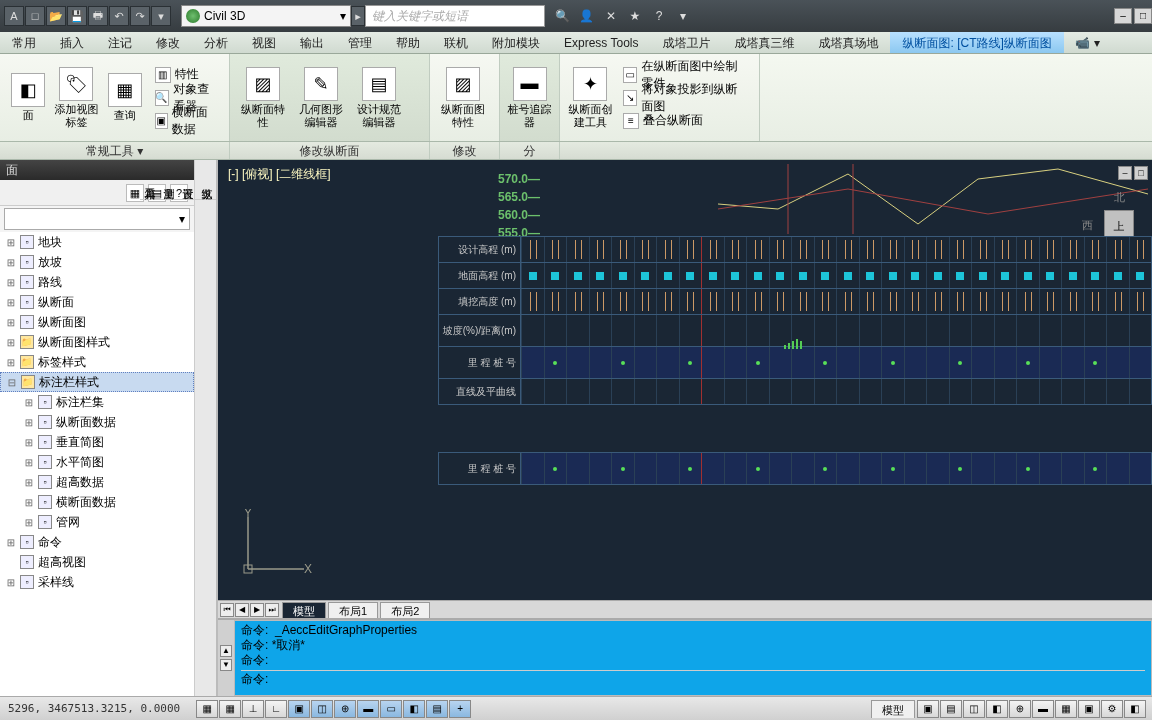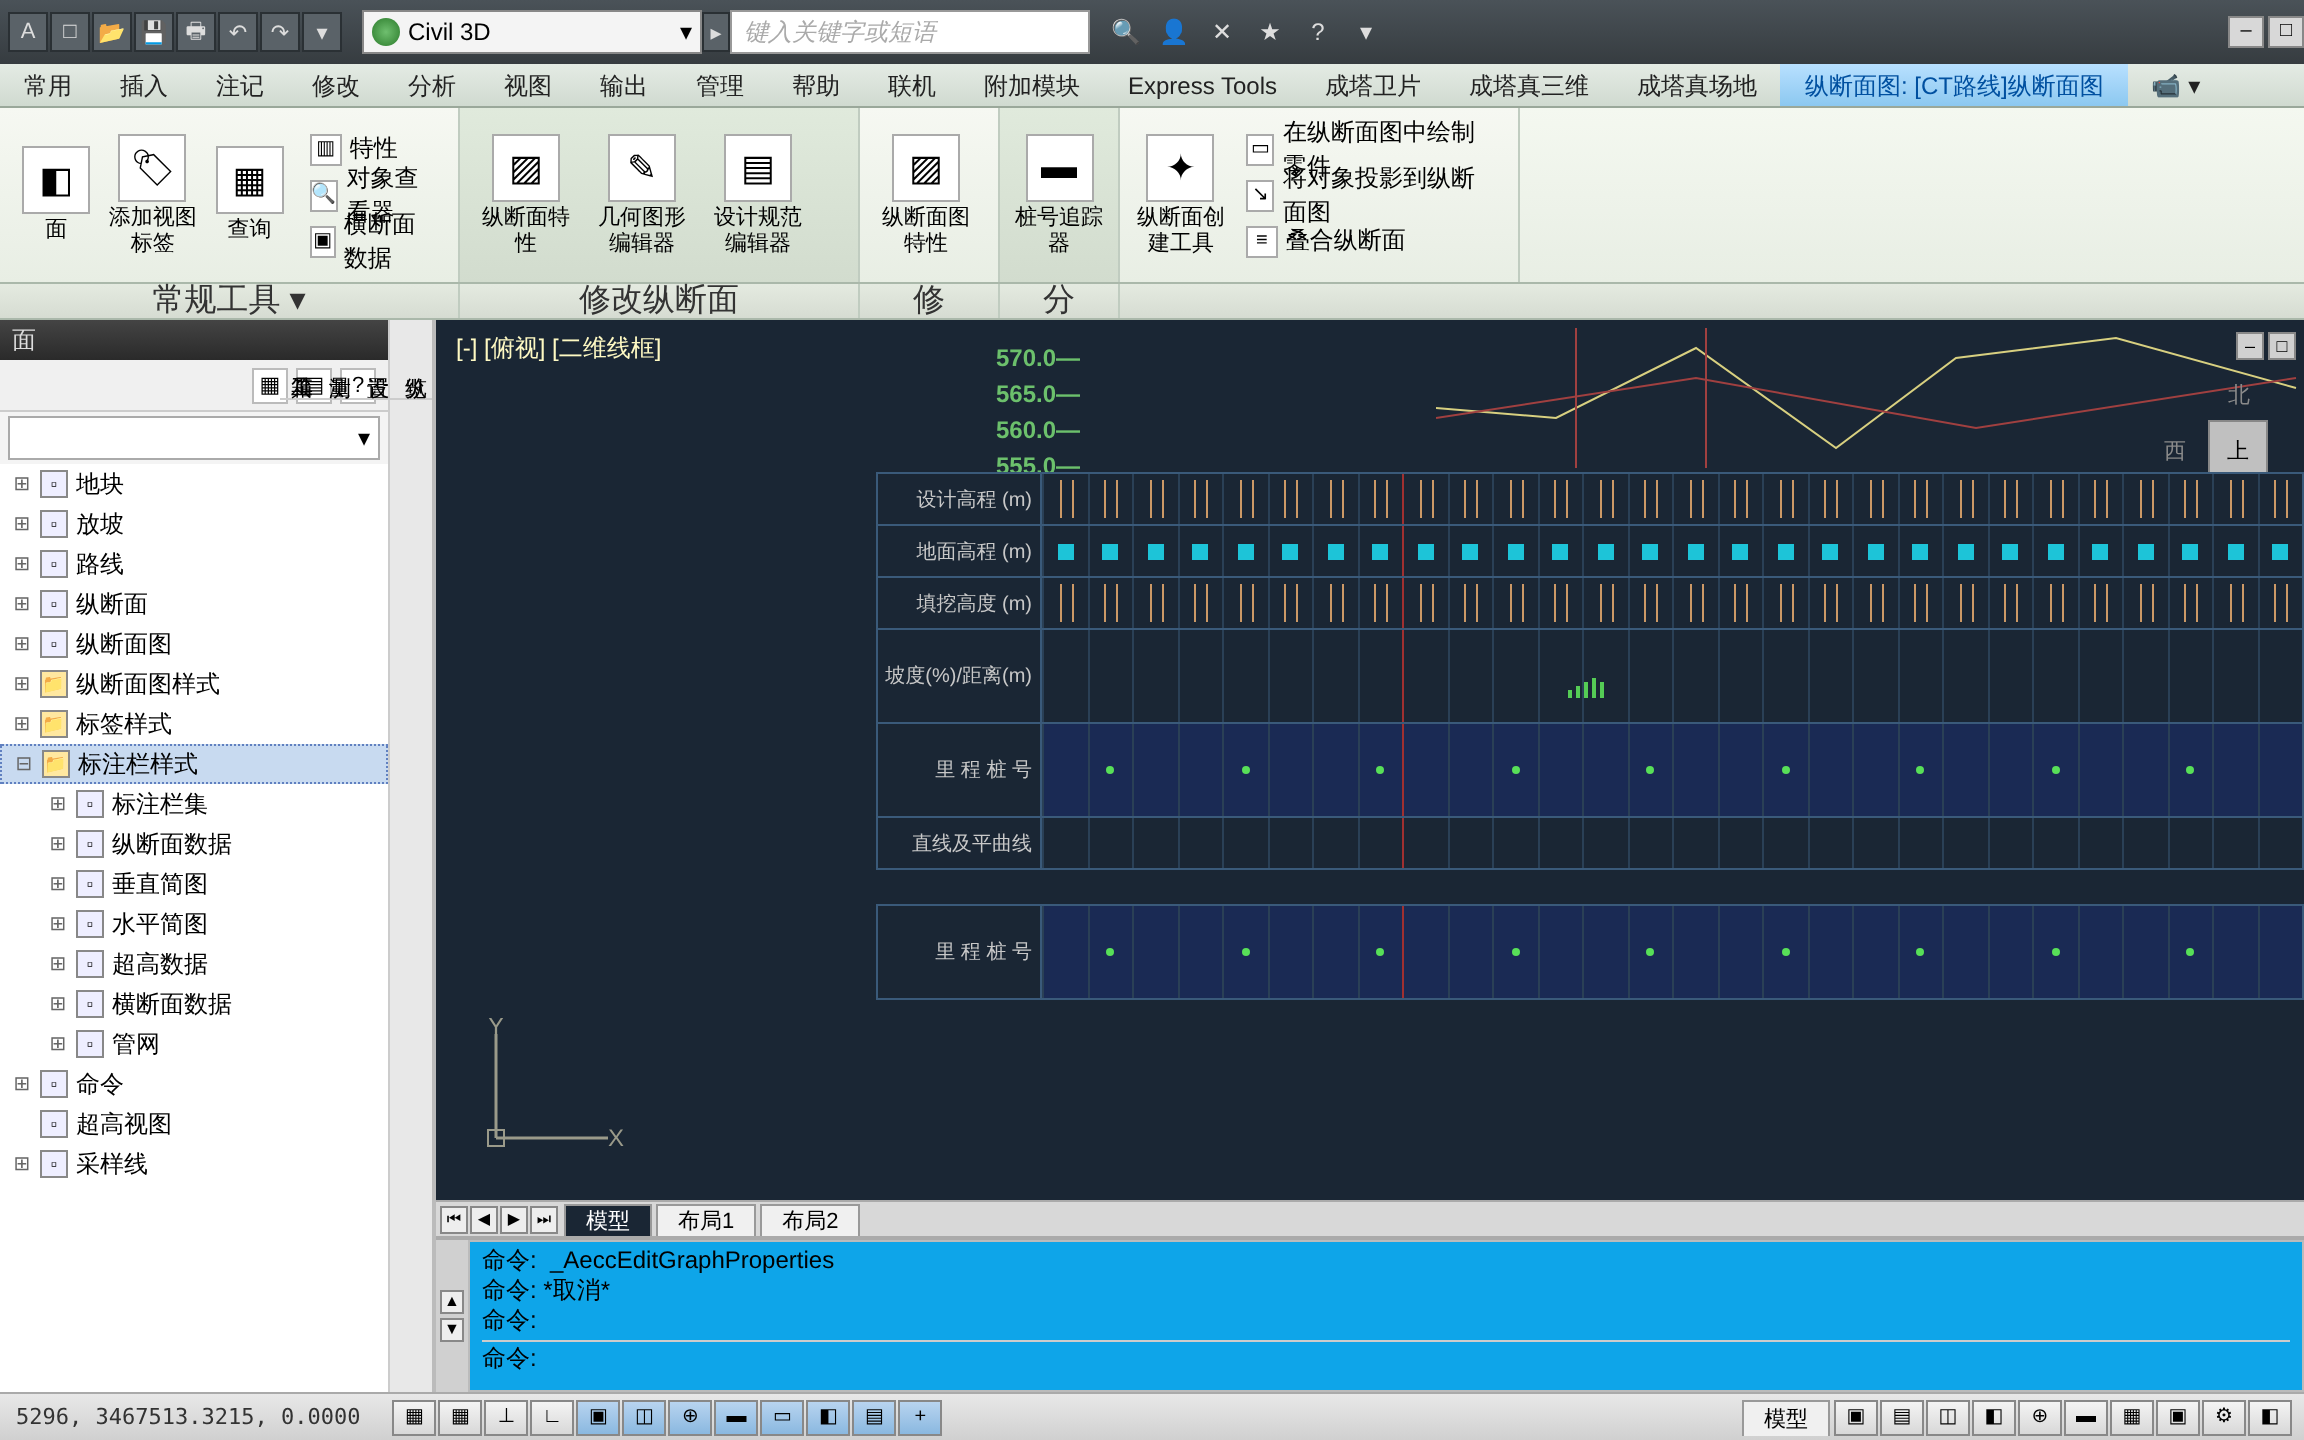--- a/index.html
+++ b/index.html
@@ -31,21 +31,21 @@
 .rcontent { flex:1; display:flex; align-items:center; padding:2px 6px; gap:4px; }
 .rbig { display:flex; flex-direction:column; align-items:center; width:54px; cursor:pointer; }
 .rbig .ico { width:34px; height:34px; background:#fff; border:1px solid #aaa; margin-bottom:2px; display:flex; align-items:center; justify-content:center; font-size:18px; }
 .rbig .lbl { font-size:11px; text-align:center; line-height:13px; }
 .rlist { display:flex; flex-direction:column; gap:1px; }
 .ritem { display:flex; align-items:center; gap:4px; height:22px; padding:0 4px; cursor:pointer; }
 .ritem .ico { width:16px; height:16px; background:#fff; border:1px solid #aaa; font-size:10px; text-align:center; line-height:14px; }
 
 
 .panelstrip { height:18px; background:linear-gradient(#e4eae0,#d6dcd2); display:flex; border-bottom:1px solid #aab8aa; }
-.pstrip-cell { padding:0 20px; line-height:18px; font-size:16px; color:#333; border-right:1px solid #c0ccc0; text-align:center; }
+.pstrip-cell { padding:0 20px; line-height:18px; font-size:12px; color:#333; border-right:1px solid #c0ccc0; text-align:center; }
 
 
 .main { position:absolute; top:160px; left:0; right:0; bottom:24px; display:flex; }
 .sidebar { width:218px; background:#f4f4f4; border-right:2px solid #bbb; display:flex; }
 .side-content { width:196px; display:flex; flex-direction:column; }
 .side-tabs { width:22px; background:#e8e8e8; border-left:1px solid #ccc; writing-mode:vertical-rl; }
 .side-tab { height:40px; font-size:11px; padding:4px 2px; border-bottom:1px solid #ccc; cursor:pointer; text-align:center; }
 
 .side-header { height:20px; background:linear-gradient(#444,#2a2a2a); color:#ddd; padding:0 6px; line-height:20px; }
 .side-toolbar { height:26px; background:#f0f0f0; border-bottom:1px solid #ccc; display:flex; align-items:center; justify-content:flex-end; gap:4px; padding:0 6px; }
@@ -66,21 +66,21 @@
 .wcbtn { width:14px; height:14px; background:#d0d0d0; border:1px solid #888; font-size:9px; text-align:center; line-height:12px; cursor:pointer; }
 
 .axis-labels { position:absolute; left:280px; top:10px; color:#6cc06c; font-size:9px; line-height:18px;font-weight:bold; }
 .profile-svg { position:absolute; left:500px; top:4px; }
 .viewcube { position:absolute; right:6px; top:30px; width:52px; height:80px; }
 .viewcube .dir { position:absolute; color:#8a8a8a; font-size:11px; }
 .viewcube .cube { position:absolute; left:10px; top:20px; width:30px; height:30px; background:#c0c0c0; border:1px solid #888; }
 
 .grid-table { position:absolute; left:220px; top:76px; right:0; }
 .gt-row { display:flex; height:27px; border:1px solid #3a5a7a; background:#1a2634; margin-bottom:-1px; }
-.gt-row.tall { height:48px; }
+.gt-row.tall { height:33px; }
 .gt-label { width:82px; color:#c8c8c8; font-size:10px; display:flex; align-items:center; justify-content:flex-end; padding-right:4px; border-right:1px solid #3a5a7a; }
 .gt-cells { flex:1; display:flex; }
 .gt-cell { flex:1; border-left:1px solid #2a4056; position:relative; }
 .gt-cell.cyan::after { content:""; position:absolute; left:50%; top:50%; width:8px; height:8px; background:#1dc4d8; transform:translate(-50%,-50%); }
 .gt-cell.lines::before, .gt-cell.lines::after { content:""; position:absolute; top:3px; bottom:3px; width:1px; background:#c96; }
 .gt-cell.lines::before { left:35%; } .gt-cell.lines::after { left:65%; }
 .gt-cell.blue { background:#1a2a54; }
 .gt-cell.blue.mark::after { content:""; position:absolute; left:50%; top:50%; width:4px; height:4px; background:#58e058; border-radius:50%; transform:translate(-50%,-50%); }
 .gt-cell.red { border-left-color:#a03030; }
 .slope-mark { position:absolute; left:565px; top:178px; }

